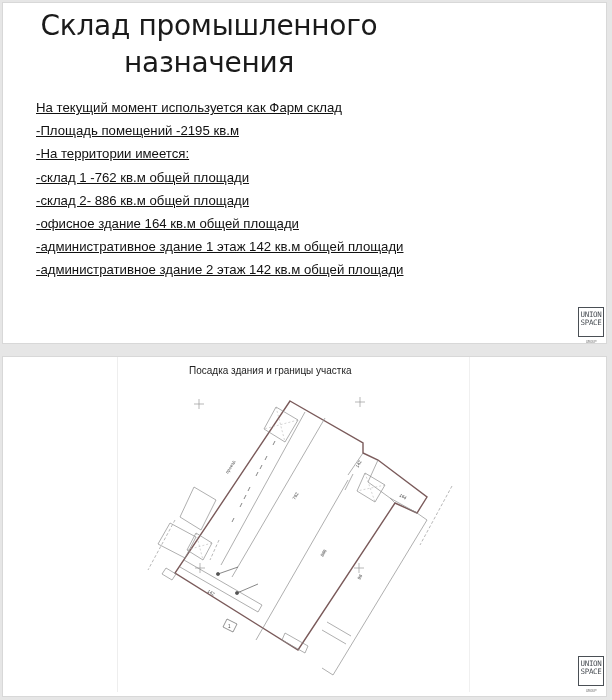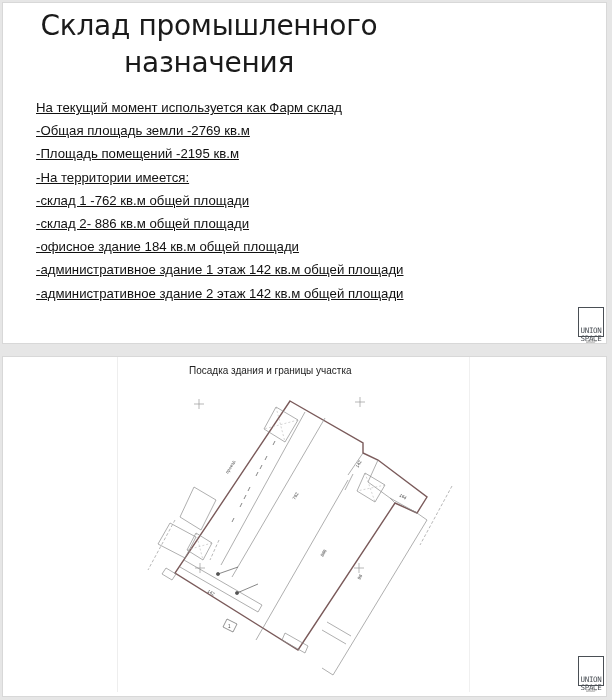--- a/index.html
+++ b/index.html
@@ -21,21 +21,21 @@
   .body-list { position: absolute; left: 33px; top: 93px; margin: 0; padding: 0; list-style: none; }
   .body-list li {
     font-family: "Liberation Sans", sans-serif; font-size: 13.2px; color: #111; line-height: 23.2px;
     white-space: nowrap;
     text-decoration: underline;
   }
   .logo {
     position: absolute; width: 26px; height: 30px; border: 1.5px solid #4a4f55;
     background: #fff; color: #4a4f55; box-sizing: border-box;
     font-family: "DejaVu Sans Mono", monospace; font-size: 7.5px; line-height: 8px;
-    text-align: center; padding-top: 19px; letter-spacing: -0.3px;
+    text-align: center; padding-top: 3px; letter-spacing: -0.3px;
   }
   .logo .sub {
     position: absolute; left: -2px; right: -2px; bottom: -8px; font-size: 4px; color: #888; line-height: 5px;
   }
   #logo1 { left: 575px; top: 304px; }
   #logo2 { left: 575px; top: 656px; }
   .plan-title {
     position: absolute; left: 186px; top: 8px; font-size: 10px; color: #222;
     font-family: "Liberation Sans", sans-serif;
   }
@@ -48,26 +48,25 @@
 </head>
 <body>
 
 <div class="slide" id="slide1">
   <div class="title">
     <div>Склад промышленного</div>
     <div>назначения</div>
   </div>
   <ul class="body-list">
     <li>На текущий момент используется как Фарм склад</li>
-    <li>-Общая площадь земли -2769 кв.м</li>
     <li>-Площадь помещений -2195 кв.м</li>
     <li>-На территории имеется:</li>
     <li>-склад 1 -762 кв.м общей площади</li>
     <li>-склад 2- 886 кв.м  общей площади</li>
-    <li>-офисное здание 184 кв.м общей площади</li>
+    <li>-офисное здание 164 кв.м общей площади</li>
     <li>-административное здание 1 этаж 142 кв.м общей площади</li>
     <li>-административное здание 2 этаж 142 кв.м общей площади</li>
   </ul>
   <div class="logo" id="logo1">
     <div>UNION</div>
     <div>SPACE</div>
     <div class="sub">GROUP</div>
   </div>
 </div>
 

